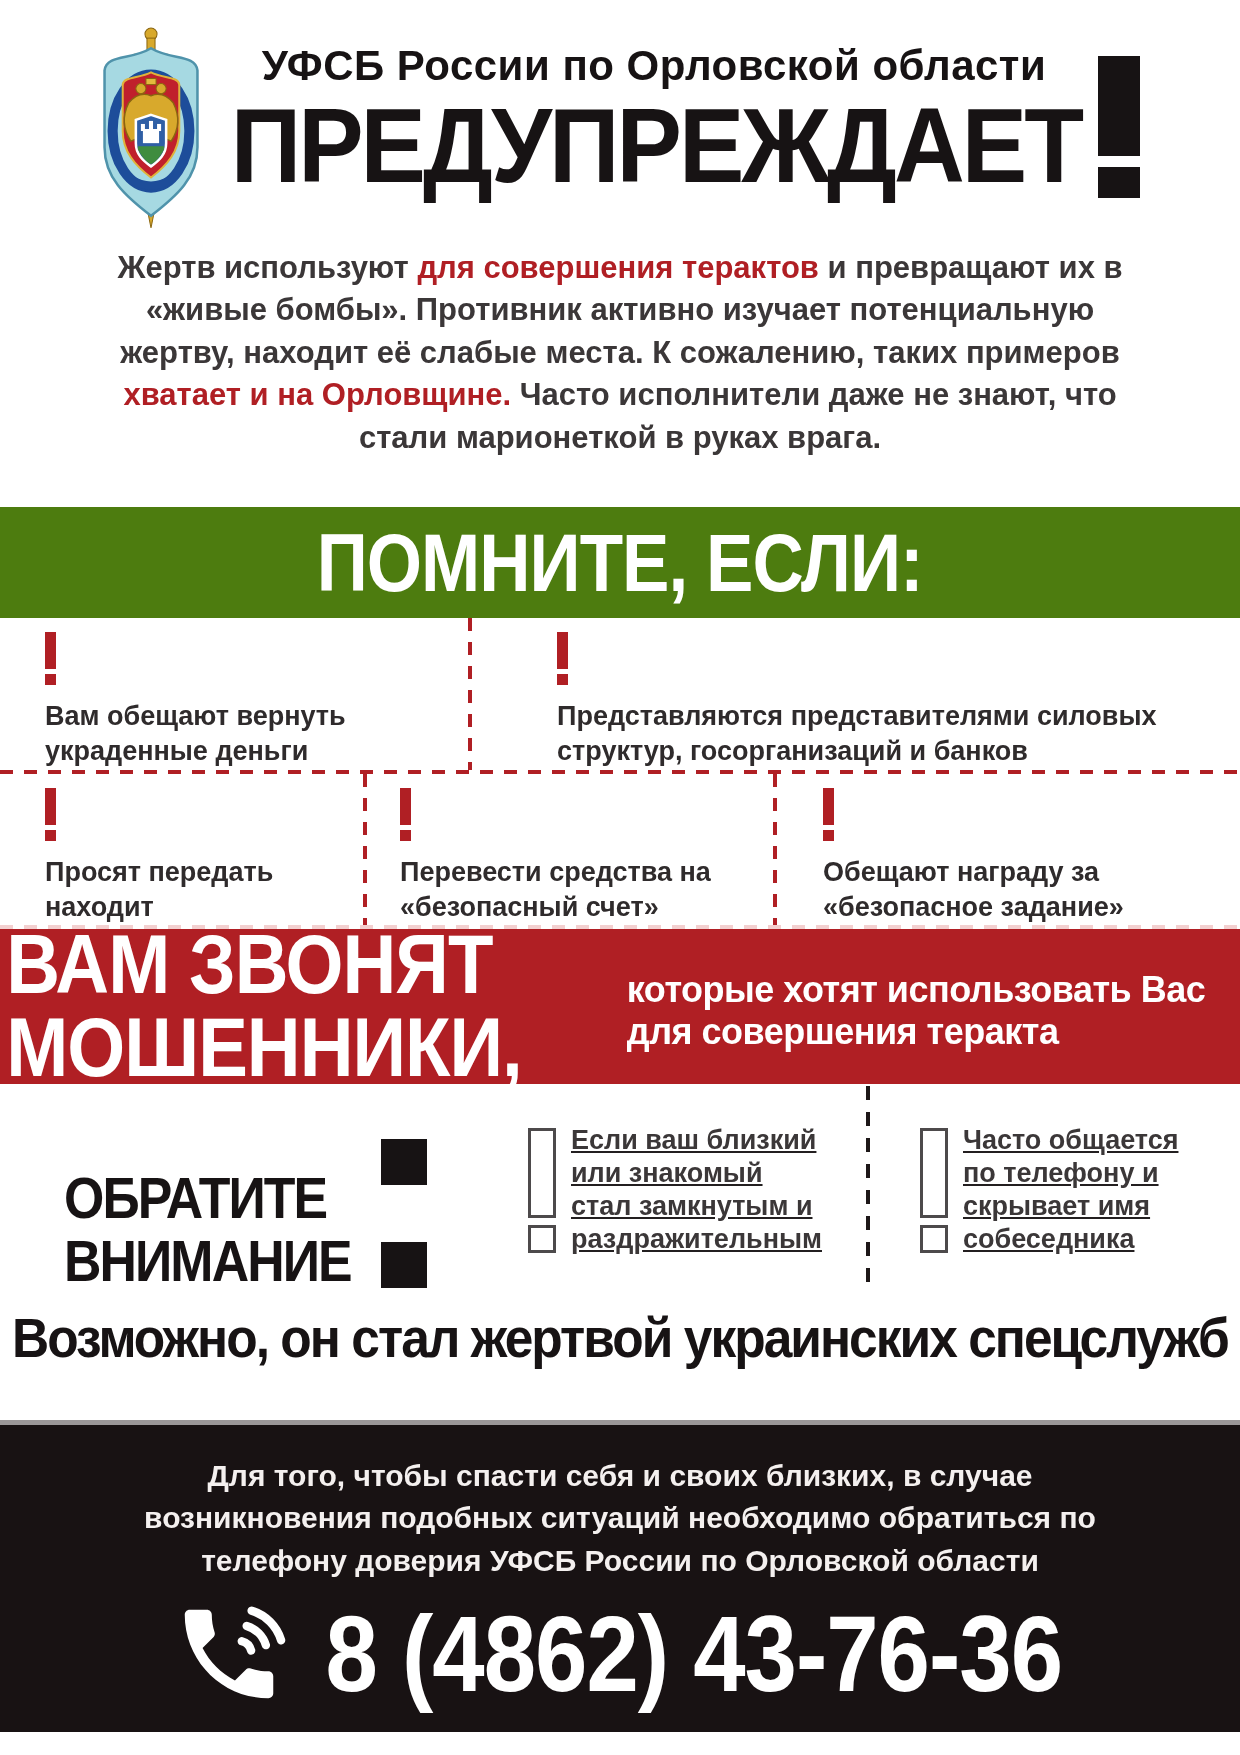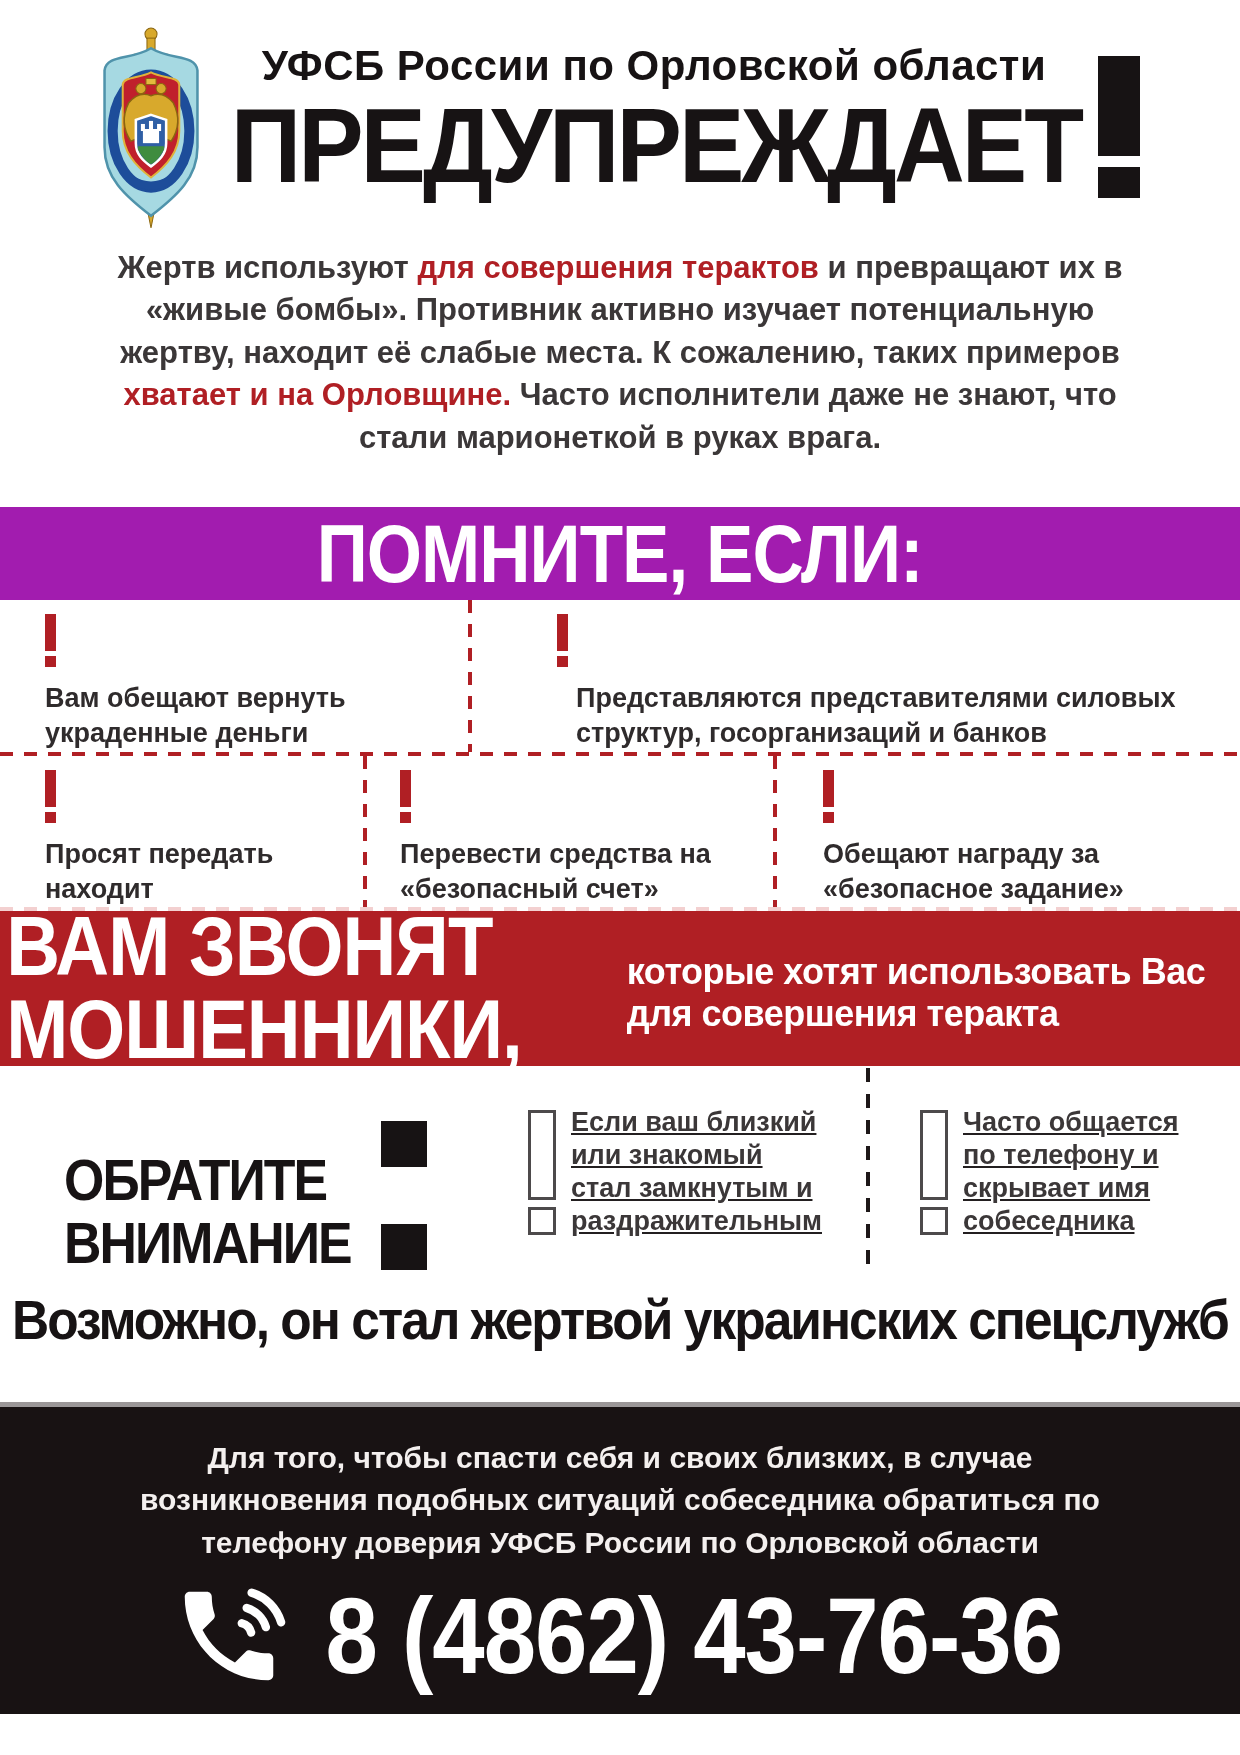--- a/index.html
+++ b/index.html
@@ -18,38 +18,38 @@
   .title-block{position:absolute;left:222px;top:42px;width:864px;text-align:center;}
   .org{font-size:42px;font-weight:700;color:#171314;letter-spacing:0.5px;white-space:nowrap;}
   .warns{margin-top:6px;font-size:100px;font-weight:800;letter-spacing:-3px;line-height:0.95;color:#171314;white-space:nowrap;transform:scale(0.98,1.05);transform-origin:center top;}
   .header-excl{position:absolute;left:1098px;top:56px;width:42px;}
   .header-excl .bar{height:100px;background:#171314;}
   .header-excl .dot{margin-top:11px;height:31px;background:#171314;}
   
   .intro{width:1030px;margin:12px auto 0;text-align:center;font-size:31px;line-height:1.37;font-weight:600;color:#3b3738;}
   .hl{color:#b01f24;font-weight:800;}
   
-  .banner1{margin-top:48px;background:#a21caf;height:93px;display:flex;align-items:center;justify-content:center;}
+  .banner1{margin-top:48px;background:#4d7c0f;height:111px;display:flex;align-items:center;justify-content:center;}
   .banner1-text{color:#fff;font-size:74px;font-weight:800;letter-spacing:-1px;transform:scale(0.96,1.1);}
   .banner2{background:#b01f24;height:155px;display:flex;flex-direction:row;align-items:center;justify-content:center;}
   .banner2-title{color:#fff;font-size:76px;font-weight:800;letter-spacing:-1px;line-height:1;transform:scale(0.98,1.1);}
   .banner2-sub{color:#fff;font-size:36px;font-weight:600;margin-top:10px;letter-spacing:-0.5px;}
   
   .warn-row1{display:grid;grid-template-columns:468px 4px 1fr;min-height:104px;}
   .warn-row2{display:grid;grid-template-columns:363px 4px 406px 4px 1fr;min-height:100px;}
   .dashed-v{width:4px;background:repeating-linear-gradient(180deg,#b01f24 0 13px,transparent 13px 24px);}
   .dashed-h{height:4px;background:repeating-linear-gradient(90deg,#b01f24 0 13px,transparent 13px 24px);}
   .dashed-h.pale{background:repeating-linear-gradient(90deg,#f3d0d0 0 13px,transparent 13px 24px);}
   .witem{display:flex;gap:14px;align-items:flex-start;padding-top:14px;flex-direction:column;}
   .pl45{padding-left:45px;} .pl85{padding-left:85px;} .pl33{padding-left:33px;} .pl46{padding-left:46px;}
   .excl{width:11px;flex:none;}
   .excl .b{height:37px;background:#b01f24;}
   .excl .d{margin-top:5px;height:11px;background:#b01f24;}
   .witem-text{font-size:27px;font-weight:700;line-height:1.3;color:#2f2b2c;max-width:560px;}
-  .warn-row1 .col2 .witem-text{max-width:620px;margin-left:19px;}
+  .warn-row1 .col2 .witem-text{max-width:620px;}
   .warn-row2 .witem-text{max-width:400px;}
   
   .attention{position:relative;height:210px;}
   .att-divider{position:absolute;left:866px;top:2px;height:196px;width:4px;background:repeating-linear-gradient(180deg,#1d1718 0 14px,transparent 14px 26px);}
   .att-grid{display:grid;grid-template-columns:470px 400px 1fr;padding-top:34px;}
   .att-heading-wrap{display:flex;align-items:flex-end;padding-left:64px;}
   .att-heading{font-size:54px;font-weight:800;letter-spacing:-2px;line-height:1.12;color:#171314;transform:scale(0.96,1.05);transform-origin:left top;}
   .colon{display:flex;flex-direction:column;margin-left:18px;margin-top:21px;gap:57px;}
   .colon .sq{width:46px;height:46px;background:#171314;}
   .att-item{display:flex;gap:15px;align-items:flex-start;text-decoration:underline;}
@@ -199,21 +199,21 @@
           <div class="cbx-small"></div>
         </div>
         <div class="att-text">Часто общается по телефону и скрывает имя собеседника</div>
       </div>
     </div>
   </div>
 
   <div class="conclusion">Возможно, он стал жертвой украинских спецслужб</div>
 
   <div class="black-block">
-    <div class="bb-text">Для того, чтобы спасти себя и своих близких, в случае возникновения подобных ситуаций собеседника обратиться по телефону доверия УФСБ России по Орловской области</div>
+    <div class="bb-text">Для того, чтобы спасти себя и своих близких, в случае возникновения подобных ситуаций необходимо обратиться по телефону доверия УФСБ России по Орловской области</div>
     <div class="phone-row">
       <svg class="phone-icon" viewBox="0 0 24 24" xmlns="http://www.w3.org/2000/svg">
         <path fill="#ffffff" d="M6.62 10.79c1.44 2.83 3.76 5.14 6.59 6.59l2.2-2.2c.27-.27.67-.36 1.02-.24 1.12.37 2.33.57 3.57.57.55 0 1 .45 1 1V20c0 .55-.45 1-1 1-9.39 0-17-7.61-17-17 0-.55.45-1 1-1h3.5c.55 0 1 .45 1 1 0 1.25.2 2.45.57 3.57.11.35.03.74-.25 1.02l-2.2 2.2z"></path>
         <path fill="none" stroke="#ffffff" stroke-width="1.7" stroke-linecap="round" d="M14.6 9.4a2.6 2.6 0 0 1 1.9 1.9"></path>
         <path fill="none" stroke="#ffffff" stroke-width="1.7" stroke-linecap="round" d="M15.6 6.3a5.8 5.8 0 0 1 3.9 3.9"></path>
         <path fill="none" stroke="#ffffff" stroke-width="1.7" stroke-linecap="round" d="M16.6 3.2a9 9 0 0 1 6 6"></path>
       </svg>
       <div class="phone-number">8 (4862) 43-76-36</div>
     </div>
   </div>

